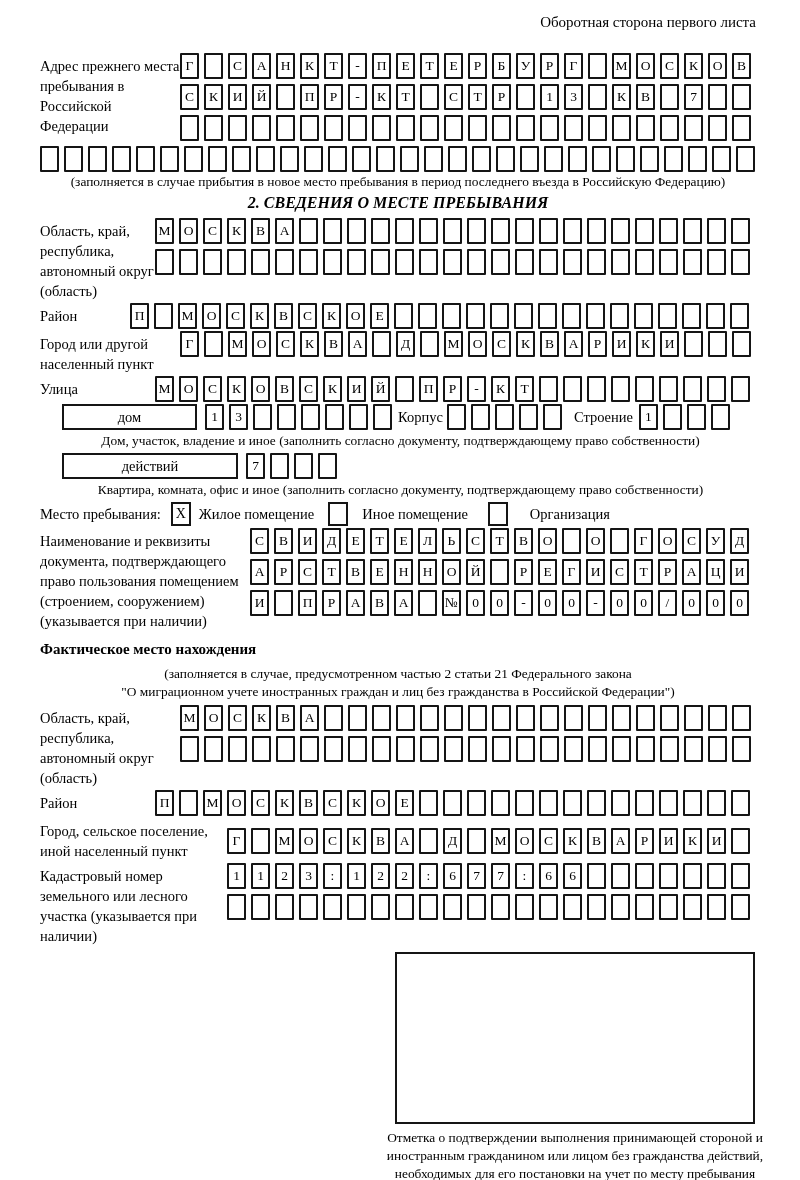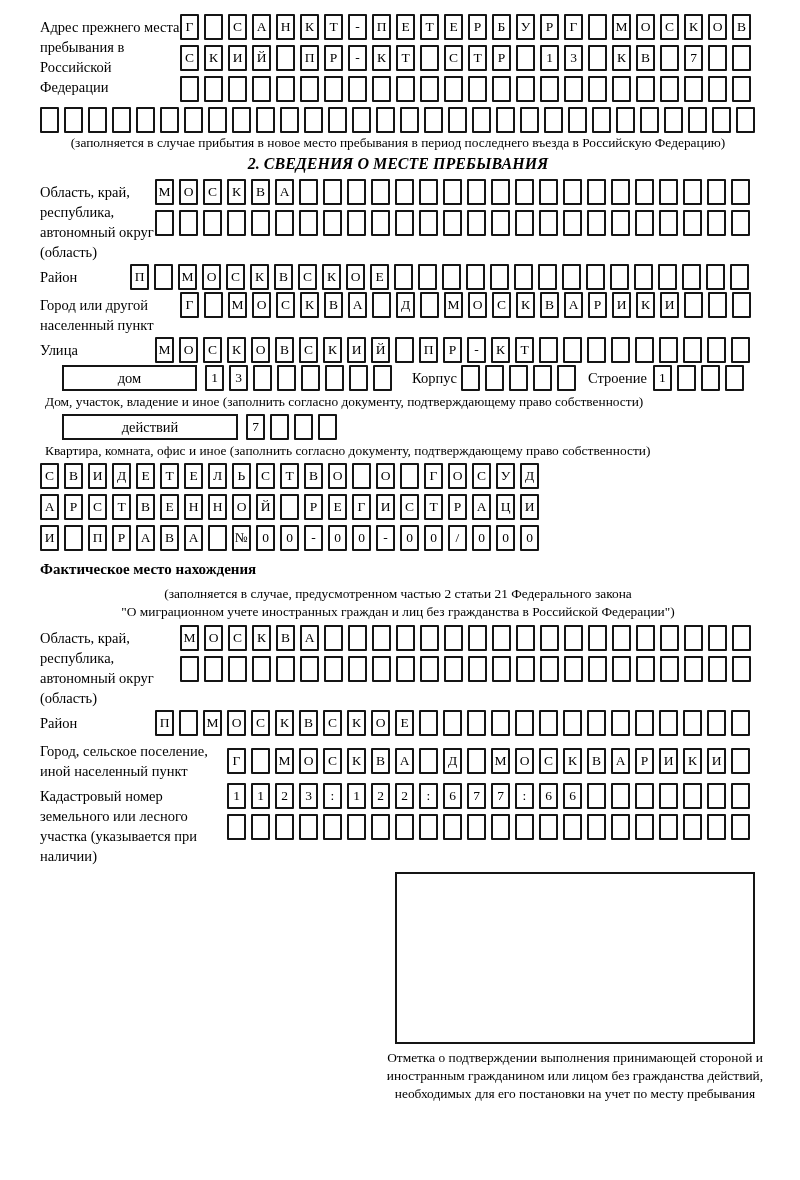--- a/index.html
+++ b/index.html
@@ -32,21 +32,21 @@
   .sec-title { font-size: 16px; font-weight: bold; text-align: center; margin: 4px 0 6px 0; font-style: italic; }
   .sub-title { font-size: 15px; font-weight: bold; text-align: left; margin: 10px 0 8px 0; }
 
   .inline-row { display: flex; align-items: center; margin: 2px 0; }
   .wide-box {
     border: 2px solid #151515; height: 26px;
     display: flex; align-items: center; justify-content: center;
     font-size: 14.5px; flex-shrink: 0;
   }
   .inline-label { font-size: 14.5px; flex-shrink: 0; }
-  .caption { font-size: 13.4px; margin: 3px 0 4px 5px; }
+  .caption { font-size: 13.4px; margin: 3px 0 4px 5px; text-align: center; }
 
   .check-row { display: flex; align-items: center; margin: 4px 0 2px 0; font-size: 14.5px; }
   .checkbox {
     width: 20px; height: 24px; border: 2px solid #151515; flex-shrink: 0;
     display: flex; align-items: center; justify-content: center; font-size: 14px;
   }
   .check-note { font-size: 13.4px; margin: 1px 0 4px 148px; }
 
   .stamp-box {
     width: 360px; height: 172px;
@@ -56,20 +56,21 @@
   .stamp-caption {
     width: 402px; margin-left: 334px; margin-top: 5px;
     font-size: 13.4px; text-align: center; line-height: 18px;
   }
 </style>
 </head>
 <body>
 
 <div class="page">
 
+  <div class="hdr">Оборотная сторона первого листа</div>
 
   <div class="field">
     <div class="flabel" style="width:140px">Адрес прежнего места пребывания в Российской Федерации</div>
     <div class="rows">
       <div class="boxrow">
           <span class="cbox">Г</span>
           <span class="cbox"></span>
           <span class="cbox">С</span>
           <span class="cbox">А</span>
           <span class="cbox">Н</span>
@@ -341,21 +342,21 @@
     <div class="boxrow" style="margin-left:8px">
         <span class="cbox">1</span>
         <span class="cbox">3</span>
         <span class="cbox"></span>
         <span class="cbox"></span>
         <span class="cbox"></span>
         <span class="cbox"></span>
         <span class="cbox"></span>
         <span class="cbox"></span>
       </div>
-    <div class="inline-label" style="margin-left:20px">Корпус</div>
+    <div class="inline-label" style="margin-left:6px">Корпус</div>
     <div class="boxrow" style="margin-left:4px">
         <span class="cbox"></span>
         <span class="cbox"></span>
         <span class="cbox"></span>
         <span class="cbox"></span>
         <span class="cbox"></span>
       </div>
     <div class="inline-label" style="margin-left:12px">Строение</div>
     <div class="boxrow" style="margin-left:6px">
         <span class="cbox">1</span>
@@ -370,22 +371,32 @@
     <div class="wide-box" style="width:176px">действий</div>
     <div class="boxrow" style="margin-left:8px">
         <span class="cbox">7</span>
         <span class="cbox"></span>
         <span class="cbox"></span>
         <span class="cbox"></span>
       </div>
   </div>
   <div class="caption">Квартира, комната, офис и иное (заполнить согласно документу, подтверждающему право собственности)</div>
 
-
-  <div class="field">
+  <div class="check-row">
+    <span>Место пребывания:</span>
+    <span class="checkbox" style="margin-left:10px">X</span>
+    <span style="margin-left:8px">Жилое помещение</span>
+    <span class="checkbox" style="margin-left:14px"></span>
+    <span style="margin-left:14px">Иное помещение</span>
+    <span class="checkbox" style="margin-left:20px"></span>
+    <span style="margin-left:22px">Организация</span>
+  </div>
+
+  <div class="field">
+    <div class="flabel" style="width:210px">Наименование и реквизиты документа, подтверждающего право пользования помещением (строением, сооружением) (указывается при наличии)</div>
     <div class="rows">
       <div class="boxrow">
           <span class="cbox">С</span>
           <span class="cbox">В</span>
           <span class="cbox">И</span>
           <span class="cbox">Д</span>
           <span class="cbox">Е</span>
           <span class="cbox">Т</span>
           <span class="cbox">Е</span>
           <span class="cbox">Л</span>

